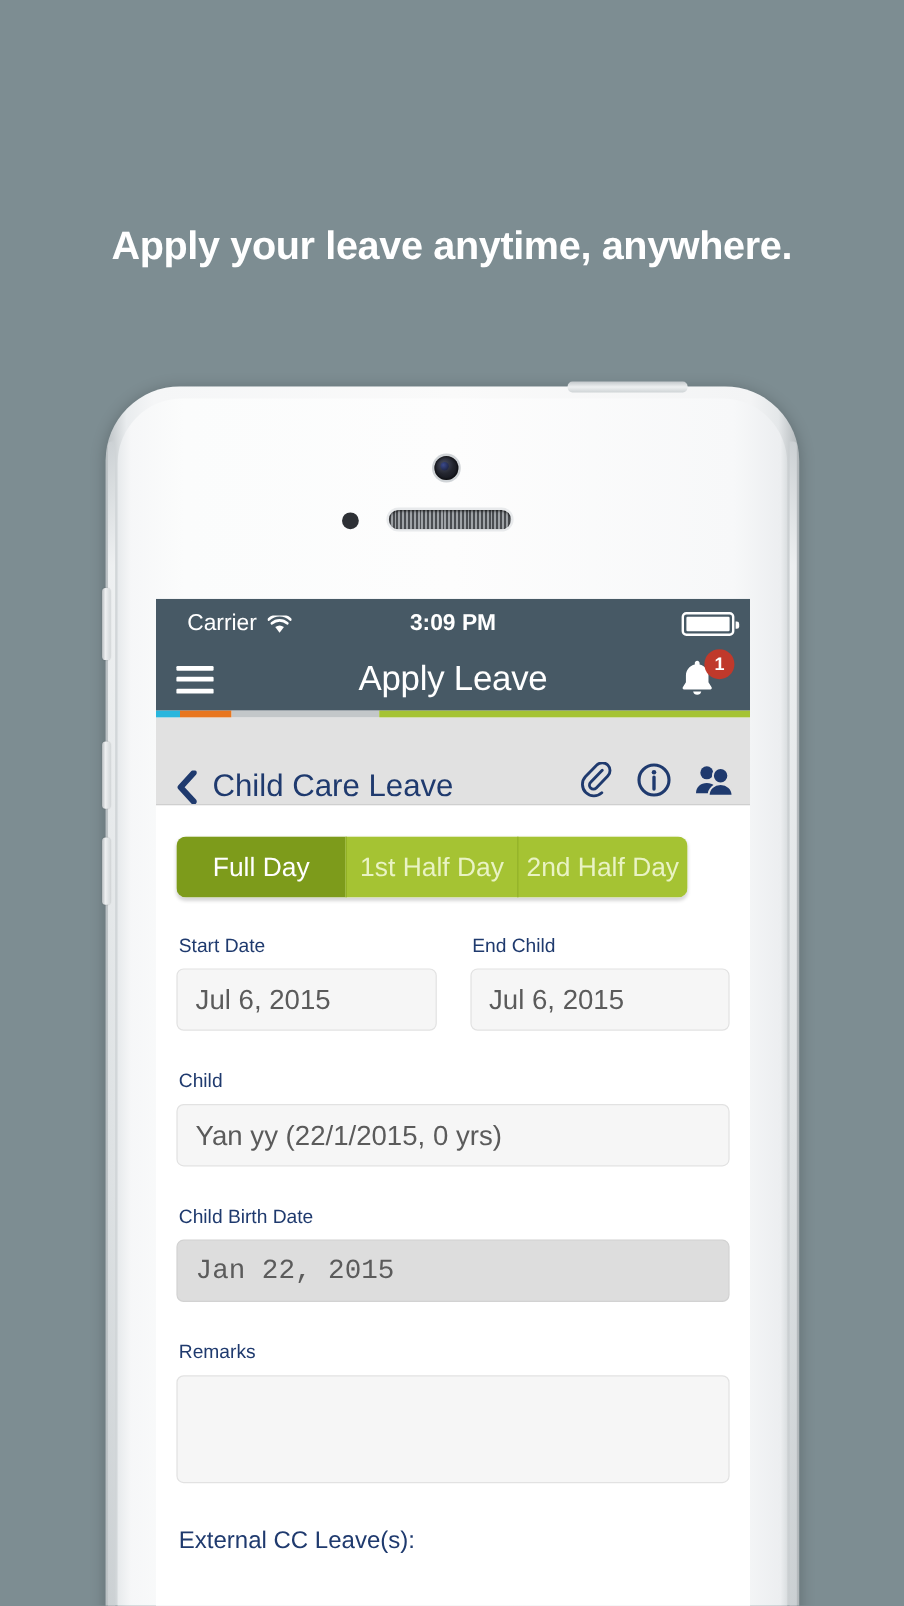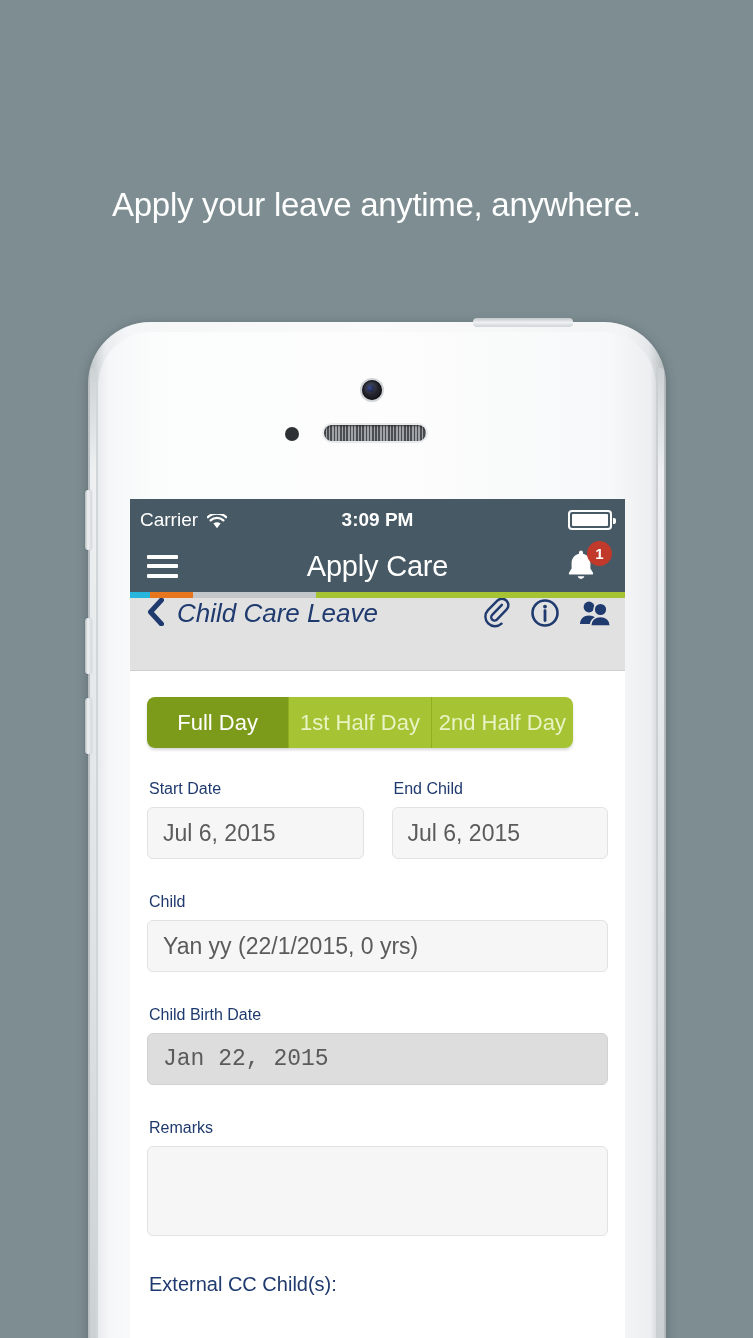--- a/index.html
+++ b/index.html
@@ -6,21 +6,21 @@
   body{
     width:753px;height:1338px;overflow:hidden;position:relative;
     background:#7d8d92;
     font-family:"Liberation Sans","DejaVu Sans",sans-serif;
     -webkit-font-smoothing:antialiased;
   }
 
   
   .tagline{
     position:absolute;left:0;top:186px;width:753px;text-align:center;
-    color:#ffffff;font-size:33px;font-weight:400;letter-spacing:-0.3px;
+    color:#ffffff;font-size:33px;font-weight:700;letter-spacing:-0.3px;
     white-space:nowrap;
   }
 
   
   .phone{
     position:absolute;left:88px;top:322px;width:578px;height:1080px;
     border-radius:62px 62px 0 0;
     background:linear-gradient(90deg,#b9bfc2 0%,#e9ecee 3%,#f5f6f7 7%,#fafafa 50%,#f3f4f5 93%,#e4e7e9 97%,#b0b6b9 100%);
     box-shadow:0 2px 12px rgba(0,0,0,.22);
   }
@@ -76,21 +76,21 @@
 
   
   .screen{
     position:absolute;left:42px;top:177px;width:495px;height:903px;
     background:#ffffff;overflow:hidden;
   }
 
   
   .statusbar{
     height:41px;background:#475965;color:#fff;display:flex;align-items:center;
-    padding:0 10px;font-size:19px;position:relative;
+    padding:0 26px;font-size:19px;position:relative;
   }
   .sb-left{display:flex;align-items:center;gap:9px;}
   .sb-time{
     position:absolute;left:0;right:0;text-align:center;font-weight:700;font-size:19px;
     pointer-events:none;
   }
   .wifi{position:relative;width:20px;height:15px;}
   .battery{
     position:absolute;right:13px;width:44px;height:20px;border:2px solid #fff;border-radius:4px;
     box-sizing:border-box;
@@ -118,22 +118,22 @@
     position:absolute;right:-4px;top:-6px;min-width:25px;height:25px;border-radius:50%;
     background:#c0392b;color:#fff;font-size:15px;font-weight:700;
     display:flex;align-items:center;justify-content:center;box-sizing:border-box;padding:0 3px;
   }
 
   
   .strip{height:6px;display:flex;}
 
   
   .subheader{
-    height:72px;background:#e1e1e1;display:flex;align-items:flex-start;padding:0 17px;
-    position:relative;border-bottom:1px solid #cfcfcf;font-style:italic;
+    height:72px;background:#e1e1e1;display:flex;align-items:flex-end;padding:0 17px;
+    position:relative;border-bottom:1px solid #cfcfcf;
   }
   .back-chev{width:17px;height:28px;margin-right:13px;flex:none;}
   .sub-title{color:#1f3a6e;font-size:26px;font-weight:400;}
   .sub-icons{position:absolute;right:14px;display:flex;align-items:center;gap:19px;}
 
   
   .content{padding:0 17px;background:#fff;height:730px;box-sizing:border-box;}
 
   .segmented{
     display:flex;margin-top:26px;width:426px;border-radius:8px;overflow:hidden;
@@ -201,21 +201,21 @@
       <div class="sb-time">3:09 PM</div>
       <div class="battery"></div>
     </div>
 
     <div class="navbar">
       <div class="hamburger">
         <span></span>
           <span></span>
           <span></span>
       </div>
-      <div class="nav-title">Apply Care</div>
+      <div class="nav-title">Apply Leave</div>
       <div class="bell-wrap">
         <svg width="34" height="36" viewBox="0 0 34 36">
           <path d="M17 3.6c-1.1 0-2 .9-2 2v1.1c-4.3.9-7.4 4.7-7.4 9.2v5.6l-2.6 4.2c-.5.8.1 1.8 1 1.8h22c.9 0 1.5-1 1-1.8l-2.6-4.2v-5.6c0-4.5-3.1-8.3-7.4-9.2V5.6c0-1.1-.9-2-2-2z" fill="#fff"></path>
           <path d="M13.6 29.3a3.5 3.5 0 0 0 6.8 0z" fill="#fff"></path>
         </svg>
         <div class="badge">1</div>
       </div>
     </div>
 
     <div class="strip">
@@ -283,17 +283,17 @@
       <div class="block">
         <div class="field-label">Child Birth Date</div>
         <div class="input disabled">Jan 22, 2015</div>
       </div>
 
       <div class="block">
         <div class="field-label">Remarks</div>
         <div class="textarea"></div>
       </div>
 
-      <div class="cut-label">External CC Child(s):</div>
+      <div class="cut-label">External CC Leave(s):</div>
 
     </div>
   </div>
 </div>
 
 </body></html>

